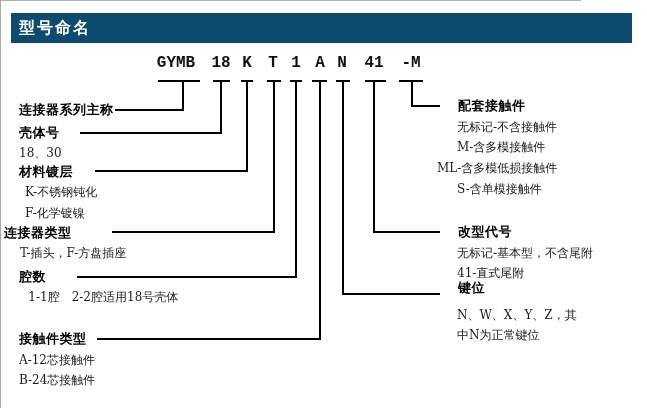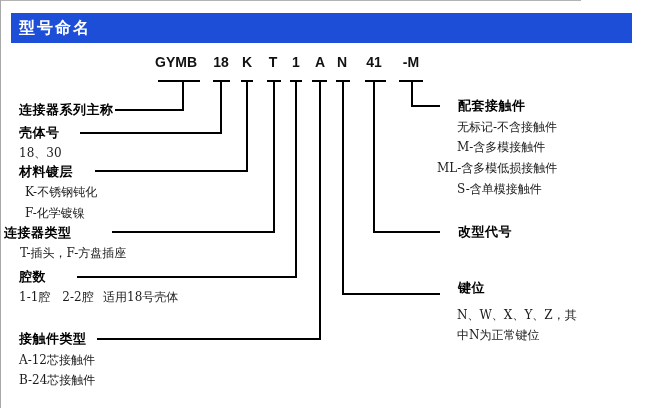--- a/index.html
+++ b/index.html
@@ -12,43 +12,44 @@
   .header-bar {
     position:absolute; left:11px; top:13px; width:621px; height:30px;
     background:#0070C0; display:flex; align-items:center;
   }
   .header-title {
     color:#ffffff; font-weight:bold; font-size:16px; letter-spacing:2px;
     padding-left:8px; font-family:"DejaVu Serif","Liberation Serif",serif;
   }
   .code-seg {
     position:absolute; top:54px; transform:translateX(-50%);
-    font-family:Liberation Sans, sans-serif;
-    font-weight:bold; font-size:14px; color:#111; white-space:nowrap;
+    font-family:Liberation Mono, monospace;
+    font-weight:bold; font-size:16px; color:#111; white-space:nowrap;
   }
   svg.lines { position:absolute; left:0; top:0; }
   .row {
     position:absolute; font-size:12px; line-height:16px; color:#1c1c1c;
     white-space:nowrap;
+    text-align:right;
   }
   .bold {
     font-weight:bold; font-size:13px; color:#000; letter-spacing:0.5px;
     font-family:"DejaVu Sans","Liberation Sans",sans-serif;
   }
   .c1 { display:inline-block; min-width:84px; }
 </style>
 </head>
 <body>
 
 <div class="page">
 
   <div class="border-top"></div>
   <div class="border-left"></div>
 
-  <div class="header-bar" style="position: absolute; left: 11px; top: 13px; width: 621px; height: 30px; display: flex; align-items: center; background: #1d4ed8;">
+  <div class="header-bar" style="position: absolute; left: 11px; top: 13px; width: 621px; height: 30px; display: flex; align-items: center; background: #0c4a6e;">
     <span class="header-title">型号命名</span>
   </div>
 
   <span class="code-seg" style="left:176px">GYMB</span>
   <span class="code-seg" style="left:221px">18</span>
   <span class="code-seg" style="left:247px">K</span>
   <span class="code-seg" style="left:273px">T</span>
   <span class="code-seg" style="left:296px">1</span>
   <span class="code-seg" style="left:320px">A</span>
   <span class="code-seg" style="left:342px">N</span>
@@ -88,17 +89,19 @@
   <div class="row bold" style="left:19px; top:331px">接触件类型</div>
   <div class="row" style="left:19px; top:352px">A-12芯接触件</div>
   <div class="row" style="left:19px; top:372px">B-24芯接触件</div>
 
   <div class="row bold" style="left:458px; top:98px">配套接触件</div>
   <div class="row" style="left:457px; top:139px">M-含多模接触件</div>
   <div class="row" style="left:457px; top:119px">无标记-不含接触件</div>
   <div class="row" style="left:437px; top:160px">ML-含多模低损接触件</div>
   <div class="row" style="left:457px; top:181px">S-含单模接触件</div>
   <div class="row bold" style="left:458px; top:224px">改型代号</div>
+  <div class="row" style="left:457px; top:245px">无标记-基本型，不含尾附</div>
+  <div class="row" style="left:457px; top:265px">41-直式尾附</div>
   <div class="row bold" style="left:458px; top:280px">键位</div>
   <div class="row" style="left:457px; top:307px">N、W、X、Y、Z，其</div>
   <div class="row" style="left:457px; top:327px">中N为正常键位</div>
 
 </div>
 
 </body></html>

